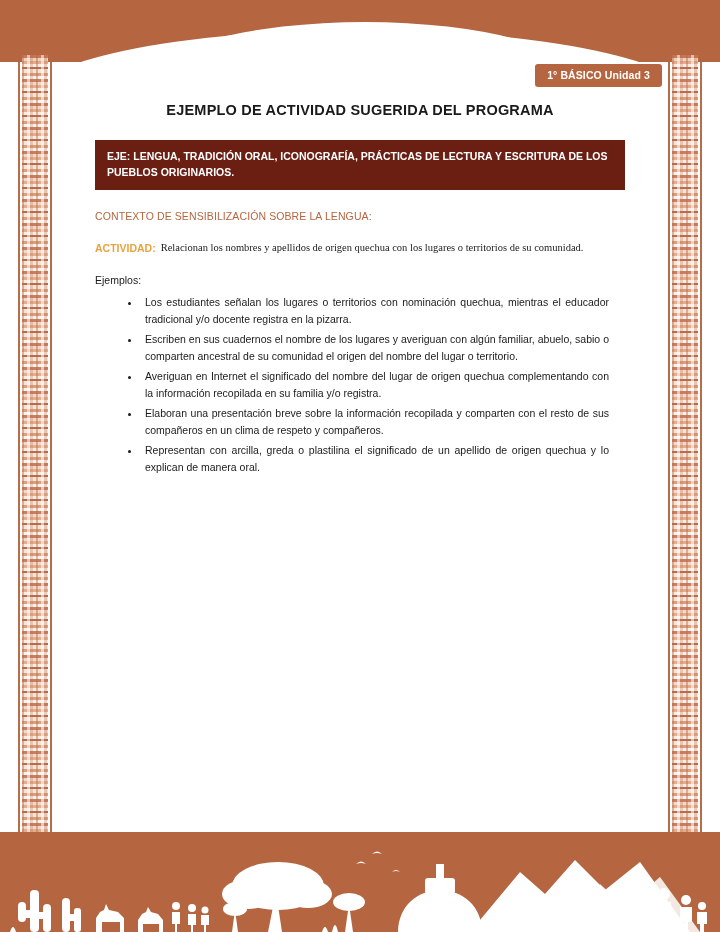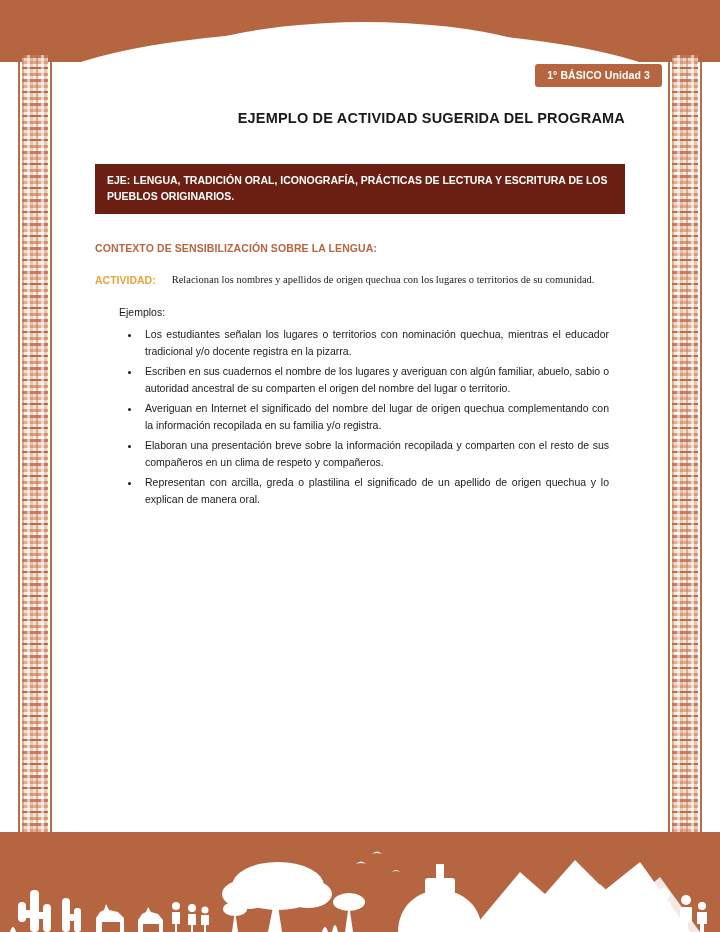--- a/index.html
+++ b/index.html
@@ -126,69 +126,68 @@
     left: 95px;
     top: 78px;
     width: 530px;
     z-index: 5;
   }
 
   .doc-title {
     font-size: 14.5px;
     font-weight: bold;
     color: #1a1a1a;
-    text-align: right;
-    margin: 32px 0 0 0;
+    text-align: center;
+    margin: 24px 0 0 0;
     letter-spacing: 0.2px;
   }
 
   .eje-bar {
-    margin-top: 38px;
+    margin-top: 22px;
     background: #6b1f12;
     color: #ffffff;
     font-size: 10.5px;
     font-weight: bold;
     line-height: 1.55;
     padding: 8px 12px 9px 12px;
     width: 506px;
   }
 
   .section-label {
-    margin-top: 28px;
-    font-size: 10.5px;
-    font-weight: bold;
+    margin-top: 20px;
+    font-size: 10.5px;
+    font-weight: normal;
     color: #b5653f;
     letter-spacing: 0.1px;
   }
 
   .activity-block {
     margin-top: 18px;
     font-size: 10.5px;
     color: #1a1a1a;
     line-height: 1.6;
     display: flex;
     align-items: flex-start;
   }
   .activity-label {
     color: #e8a33d;
     font-weight: bold;
     white-space: nowrap;
-    margin-right: 16px;
+    margin-right: 5px;
   }
   .activity-text {
     text-align: justify;
     flex: 1;
     font-family: Liberation Serif, serif;
   }
 
   .examples-label {
     margin-top: 18px;
     font-size: 10.5px;
     color: #1a1a1a;
-    margin-left: 24px;
   }
 
   ul.examples {
     margin: 8px 16px 0 0;
     padding-left: 46px;
     font-size: 10.5px;
     color: #1a1a1a;
     line-height: 1.62;
   }
   ul.examples li {
@@ -231,21 +230,21 @@
 
     <div class="activity-block">
       <span class="activity-label">ACTIVIDAD:</span>
       <span class="activity-text">Relacionan los nombres y apellidos de origen quechua con los lugares o territorios de su comunidad.</span>
     </div>
 
     <div class="examples-label">Ejemplos:</div>
 
     <ul class="examples">
       <li>Los estudiantes señalan los lugares o territorios con nominación quechua, mientras el educador tradicional y/o docente registra en la pizarra.</li>
-      <li>Escriben en sus cuadernos el nombre de los lugares y averiguan con algún familiar, abuelo, sabio o autoridad ancestral de su comparten el origen del nombre del lugar o territorio.</li>
+      <li>Escriben en sus cuadernos el nombre de los lugares y averiguan con algún familiar, abuelo, sabio o comparten ancestral de su comunidad el origen del nombre del lugar o territorio.</li>
       <li>Averiguan en Internet el significado del nombre del lugar de origen quechua complementando con la información recopilada en su familia y/o registra.</li>
       <li>Elaboran una presentación breve sobre la información recopilada y comparten con el resto de sus compañeros en un clima de respeto y compañeros.</li>
       <li>Representan con arcilla, greda o plastilina el significado de un apellido de origen quechua y lo explican de manera oral.</li>
     </ul>
   </div>
 
   <div class="bottom-band">
     <svg width="720" height="100" viewBox="0 0 720 100">
 
       <g fill="#ffffff">

